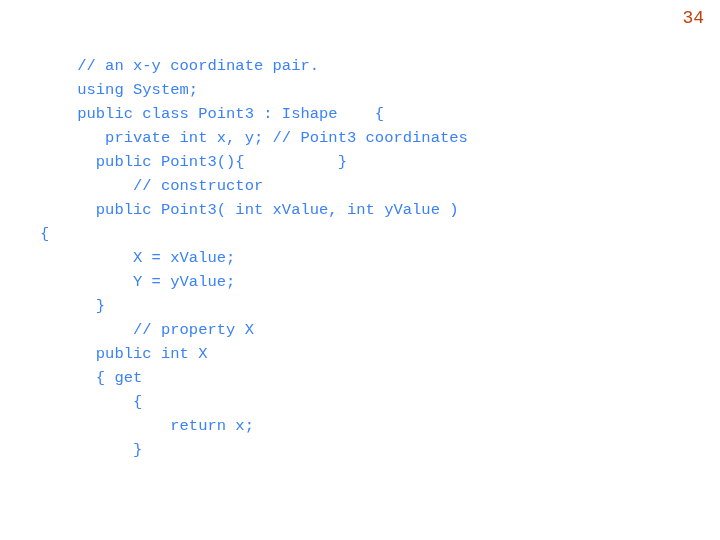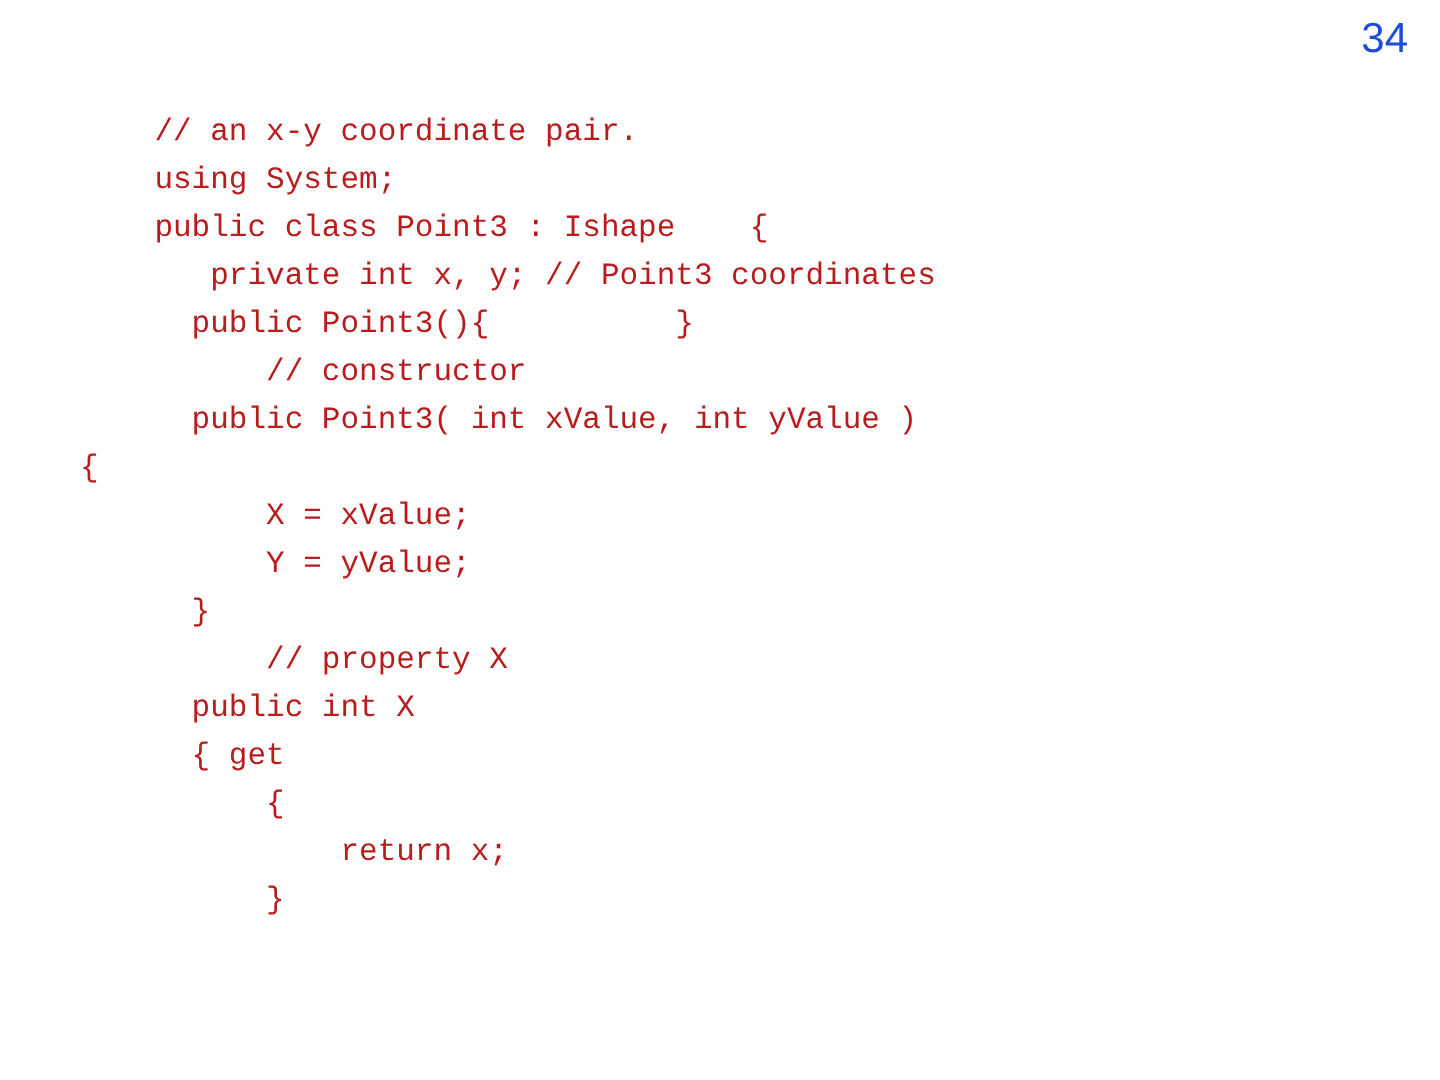--- a/index.html
+++ b/index.html
@@ -16,38 +16,38 @@
       width: 720px;
       height: 540px;
       overflow: hidden;
       position: relative;
     }
 
     .page-number {
       position: absolute;
       top: 8px;
       right: 16px;
-      font-family: Liberation Sans, sans-serif;
-      font-size: 21px;
-      color: #1d4ed8;
+      font-family: Liberation Mono, monospace;
+      font-size: 18px;
+      color: #c2410c;
     }
 
     .code-container {
       padding: 30px 40px 20px 40px;
       line-height: 1.55;
       white-space: pre;
       font-size: 15.5px;
     }
 
     .code-line {
       display: block;
       white-space: pre;
       font-family: 'Courier New', Courier, monospace;
       font-size: 15.5px;
-      color: #b91c1c;
+      color: #3b82f6;
       line-height: 1.55;
     }
   </style>
 </head>
 <body>
 
 <div class="page-number">34</div>
 
 <div class="code-container">
 <span class="code-line">    // an x-y coordinate pair.</span><span class="code-line">    using System;</span><span class="code-line">    public class Point3 : Ishape    {</span><span class="code-line">       private int x, y; // Point3 coordinates</span><span class="code-line">      public Point3(){          }</span><span class="code-line">          // constructor</span><span class="code-line">      public Point3( int xValue, int yValue )</span><span class="code-line">{</span><span class="code-line"></span><span class="code-line">          X = xValue;</span><span class="code-line">          Y = yValue;</span><span class="code-line">      }</span><span class="code-line">          // property X</span><span class="code-line">      public int X</span><span class="code-line">      { get</span><span class="code-line">          {</span><span class="code-line">              return x;</span><span class="code-line">          }</span></div>

